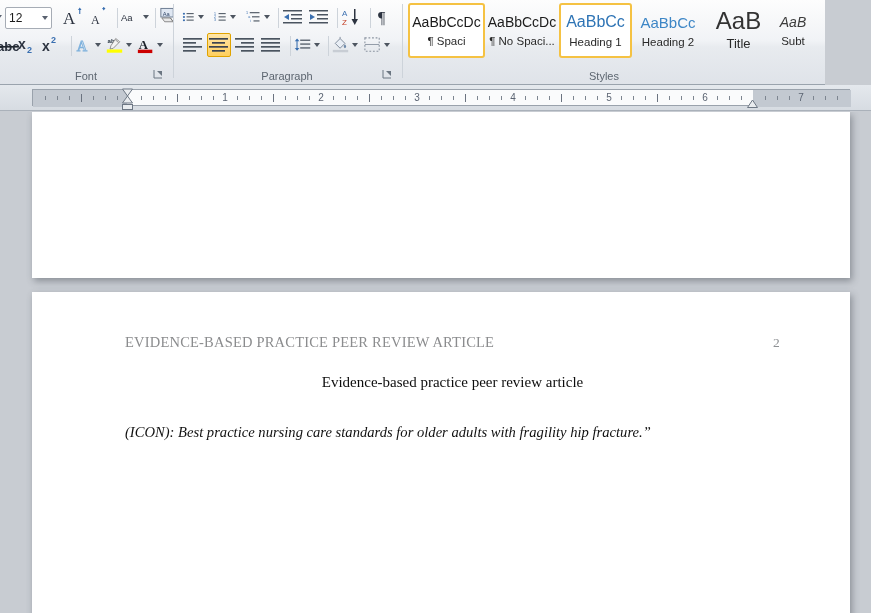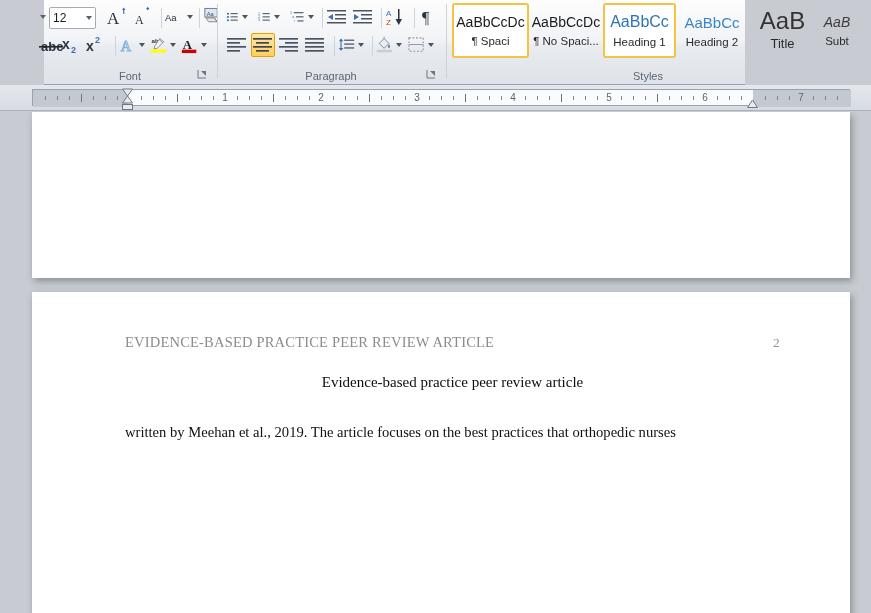--- a/index.html
+++ b/index.html
@@ -6,24 +6,23 @@
   html, body {
     width: 871px; height: 613px;
     overflow: hidden;
     font-family: "Liberation Sans", sans-serif;
     background: #c8ccd2;
   }
   #app { position: relative; width: 871px; height: 613px; }
 
   
   .ribbon {
-    position: absolute; left: 0; top: 0; width: 701px; height: 85px;
+    position: absolute; left: 0; top: 0; width: 825px; height: 85px;
     background: linear-gradient(to bottom, #fdfdfd 0%, #f1f3f6 48%, #e8ebef 56%, #dfe3e9 100%);
     border-bottom: 1px solid #9aa3ad;
-    margin-left: 44px;
   }
   .rgroup { position: absolute; top: 0; height: 84px; }
   .rgroup .gl {
     position: absolute; bottom: 2px; left: 0; width: 100%;
     text-align: center; font-size: 11px; color: #5d6670;
     font-family: "Liberation Sans", sans-serif;
   }
   .gsep { position: absolute; top: 4px; width: 1px; height: 74px; background: #cdd3da; }
   .launcher {
     position: absolute; bottom: 4px; width: 11px; height: 11px;
@@ -523,19 +522,19 @@
       <div class="hdr">
         <span>EVIDENCE-BASED PRACTICE PEER REVIEW ARTICLE</span>
         <span class="pgno">2</span>
       </div>
 
       <div class="doctitle">
         <span>Evidence-based practice peer review article</span>
       </div>
 
       <div class="para">
-        <span class="lineblk">written by Meehan et al., 2019. The article focuses on the best practices that orthopedic nurses</span>
+        <span class="lineblk"><i>(ICON): Best practice nursing care standards for older adults with fragility  hip fracture.”</i></span>
       </div>
 
     </div>
   </div>
 
 </div>
 
 </body></html>

